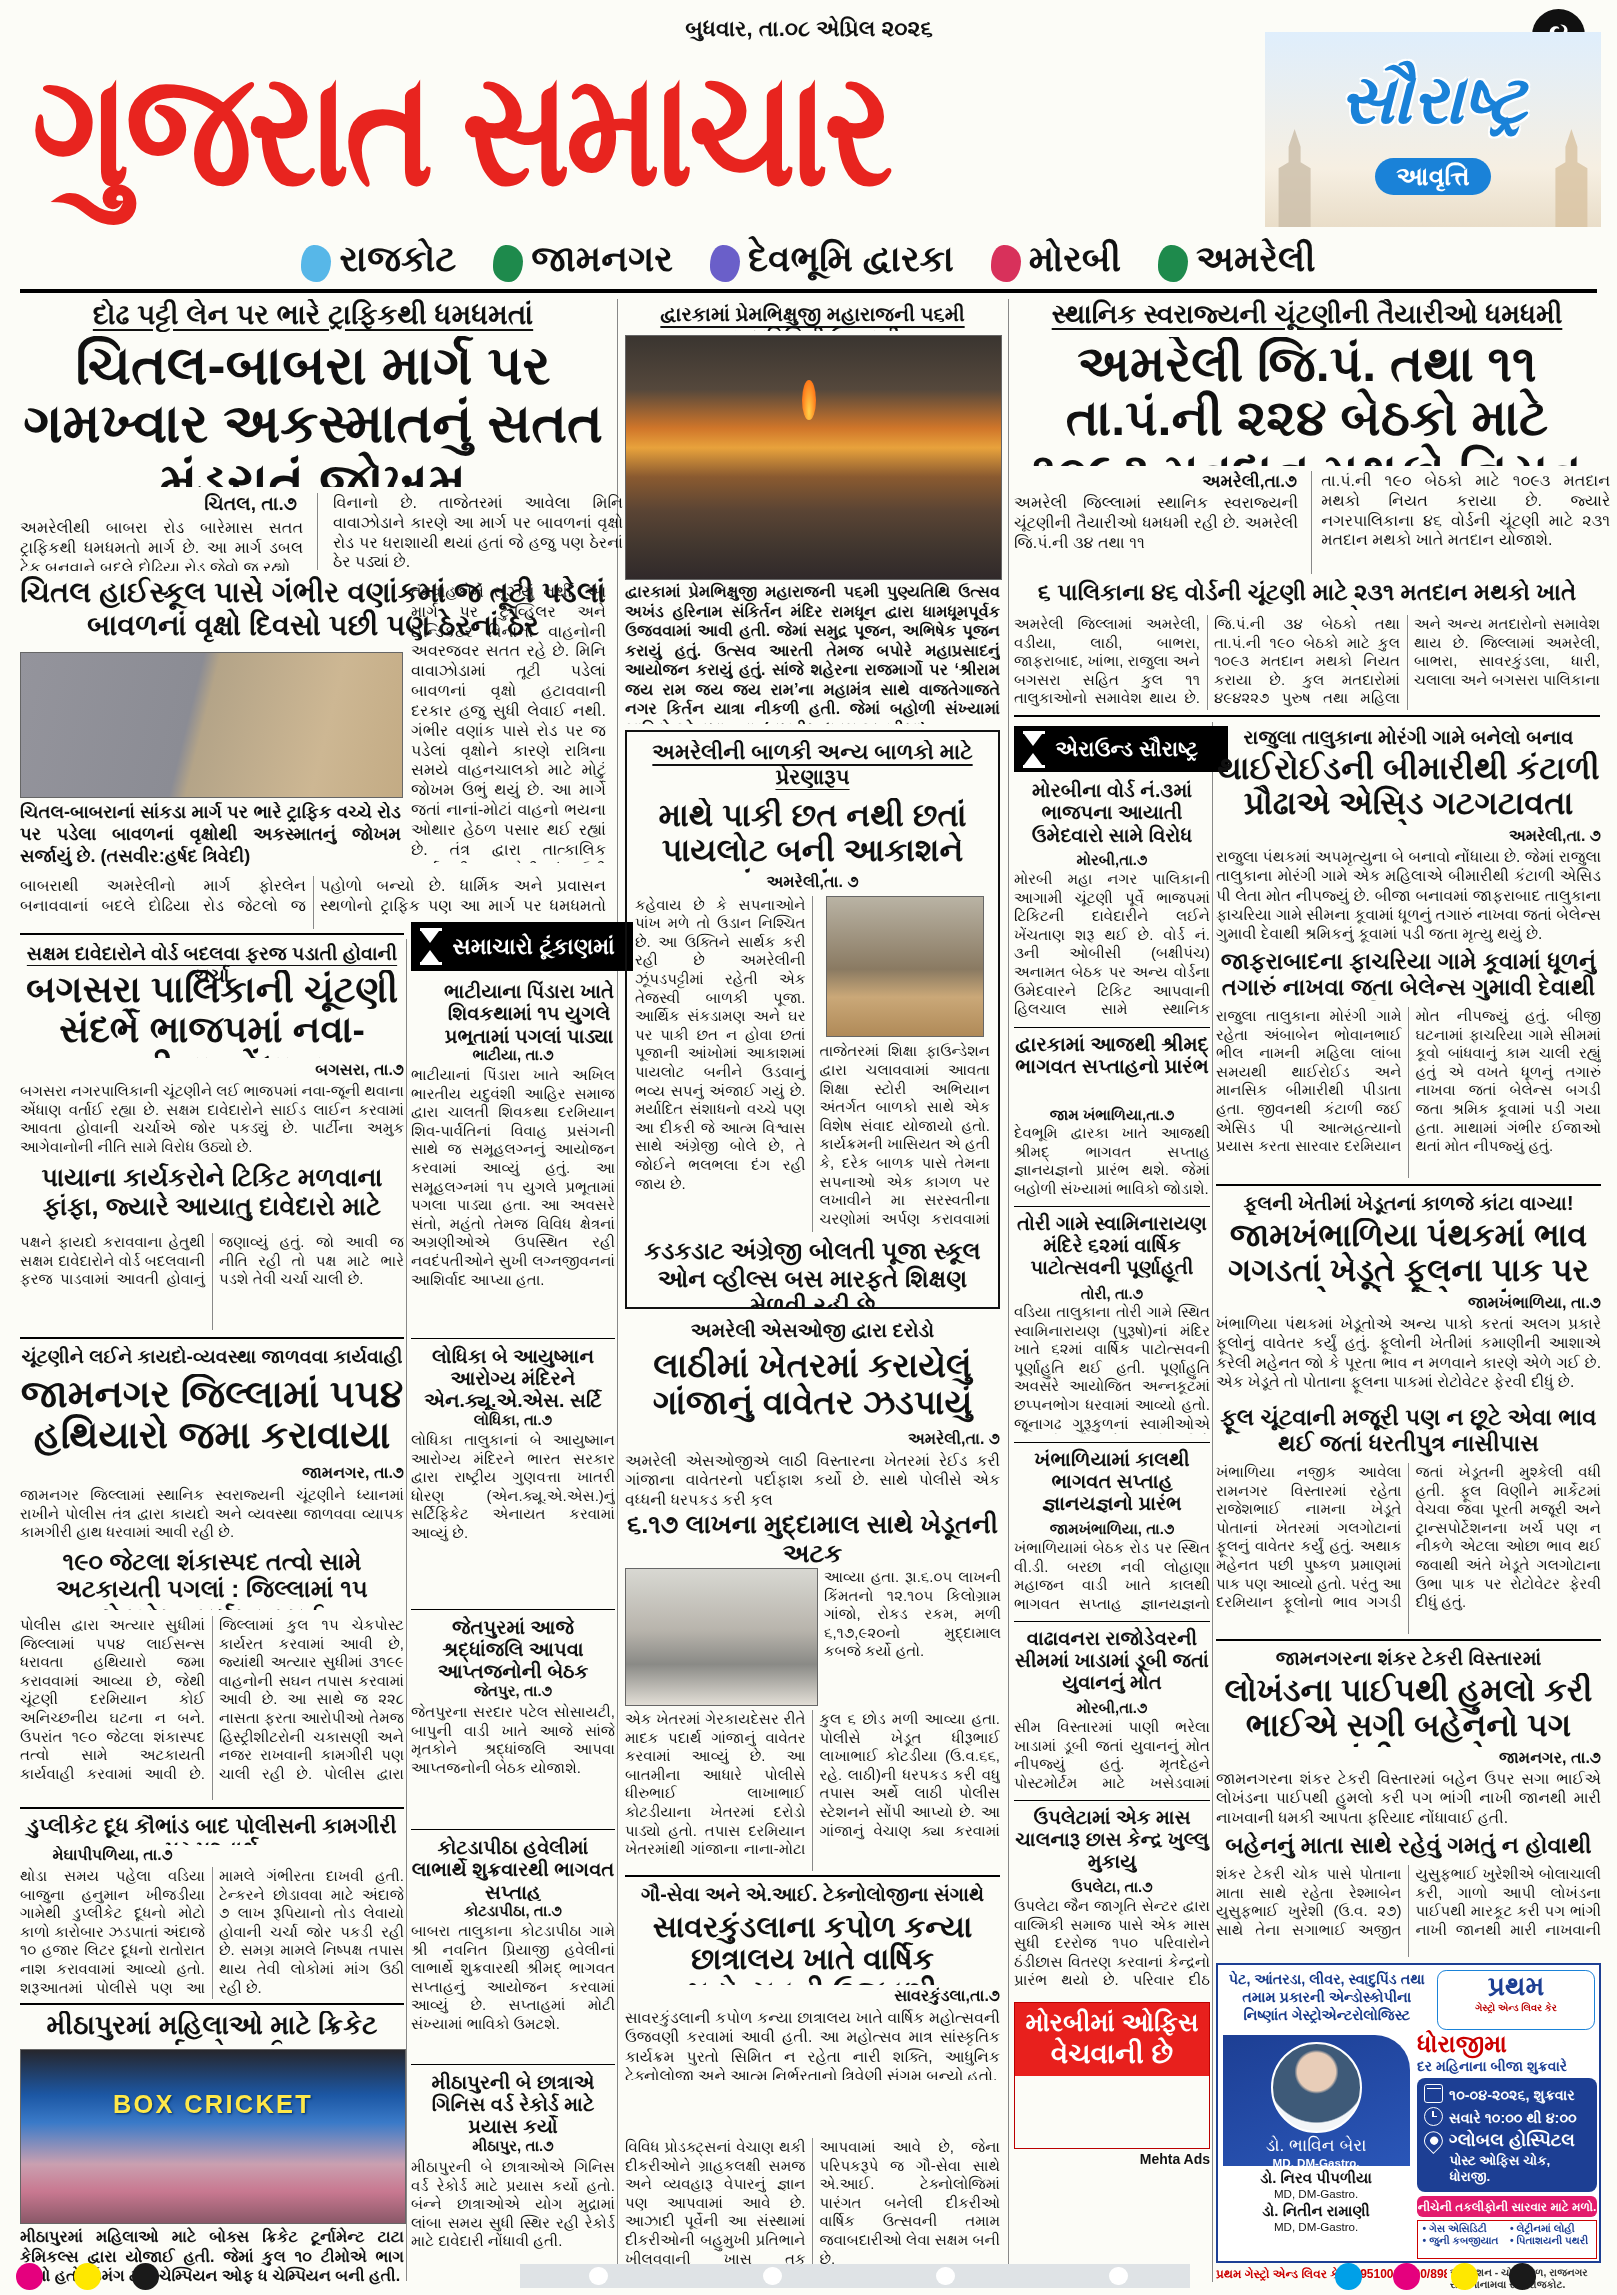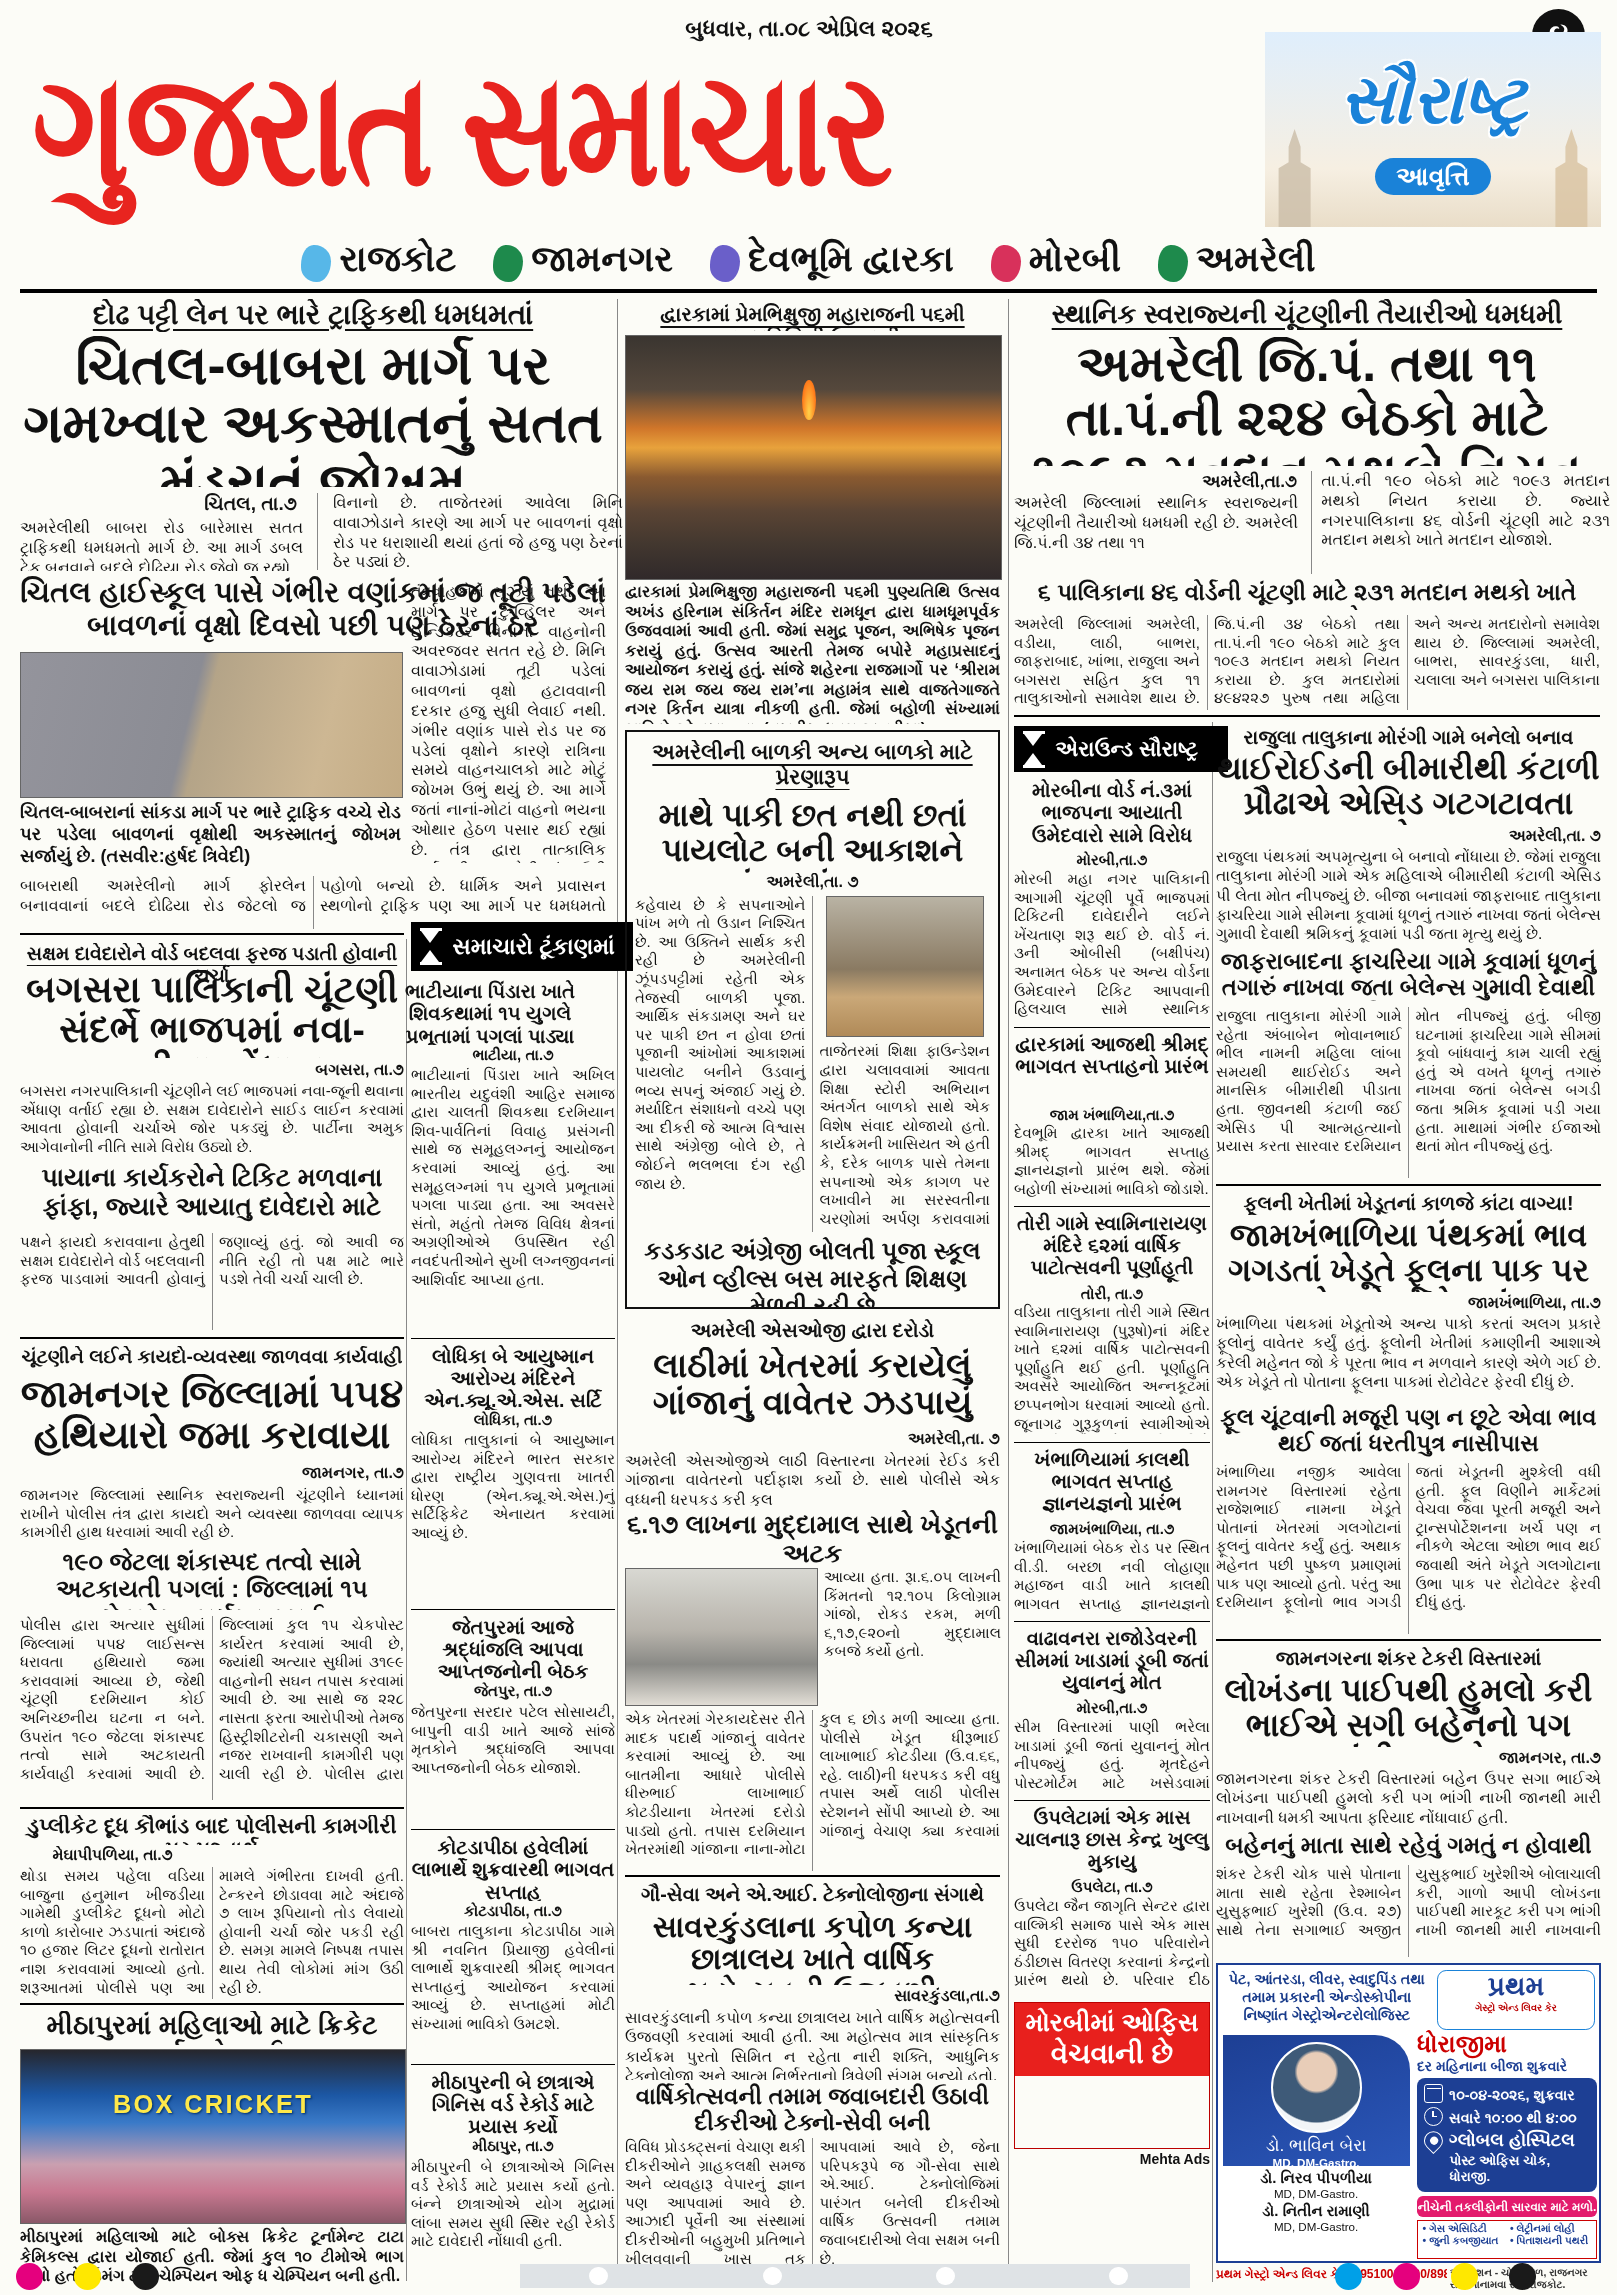--- a/index.html
+++ b/index.html
@@ -116,21 +116,21 @@
        background:linear-gradient(180deg,#26262c 0%,#1c57a4 26%,#3a7ac8 42%,#caa0b0 66%,#c87890 82%,#8a5868 100%)">
     <div style="margin-top:40px;text-align:center;color:#ffe84a;font-size:25.4px;font-weight:bold;letter-spacing:2.3px;text-shadow:1.2px 1.2px 2.3px #00306a">BOX CRICKET</div>
   </div>
   <div class="abs caption" style="left:20px;top:2227px;width:384px;height:60px;font-size:16px">મીઠાપુરમાં મહિલાઓ માટે બોક્સ ક્રિકેટ ટૂર્નામેન્ટ ટાટા કેમિકલ્સ દ્વારા યોજાઈ હતી. જેમાં કુલ ૧૦ ટીમોએ ભાગ લીધો હતો. ઉમંગ ટીમ ચેમ્પિયન ઓફ ધ ચેમ્પિયન બની હતી.</div>
 
   <div class="abs blackbar" style="left:411px;top:922px;width:204px;height:49px;font-size:22.5px">
     <span class="hg"></span>
     <span>સમાચારો ટૂંકાણમાં</span>
   </div>
 
-  <div class="abs subhead" style="left:388px;top:980px;width:204px;height:65px;font-size:19.6px;text-align:center">ભાટીયાના પિંડારા ખાતે શિવકથામાં ૧૫ યુગલે પ્રભૂતામાં પગલાં પાડ્યા</div>
+  <div class="abs subhead" style="left:427px;top:980px;width:204px;height:65px;font-size:19.6px;text-align:center">ભાટીયાના પિંડારા ખાતે શિવકથામાં ૧૫ યુગલે પ્રભૂતામાં પગલાં પાડ્યા</div>
   <div class="abs dateline" style="left:411px;top:1046px;width:204px;font-size:15px;text-align:center">ભાટીયા, તા.૭</div>
   <div class="abs body" style="left:411px;top:1066px;width:204px;height:261px;font-size:15px">ભાટીયાનાં પિંડારા ખાતે અખિલ ભારતીય યદુવંશી આહિર સમાજ દ્વારા ચાલતી શિવકથા દરમિયાન શિવ-પાર્વતિનાં વિવાહ પ્રસંગની સાથે જ સમૂહલગ્નનું આયોજન કરવામાં આવ્યું હતું. આ સમૂહલગ્નમાં ૧૫ યુગલે પ્રભૂતામાં પગલા પાડ્યા હતા. આ અવસરે સંતો, મહંતો તેમજ વિવિધ ક્ષેત્રનાં અગ્રણીઓએ ઉપસ્થિત રહી નવદંપતીઓને સુખી લગ્નજીવનનાં આશિર્વાદ આપ્યા હતા.</div>
 
   <div class="abs subhead" style="left:411px;top:1338px;width:204px;height:65px;font-size:19.6px;border-top:1.7px solid #000;padding-top:5.8px">લોધિકા બે આયુષ્માન આરોગ્ય મંદિરને એન.ક્યૂ.એ.એસ. સર્ટિ મળ્યું</div>
   <div class="abs dateline" style="left:411px;top:1411px;width:204px;font-size:15px;text-align:center">લોધિકા, તા.૭</div>
   <div class="abs body" style="left:411px;top:1431px;width:204px;height:168px;font-size:15px">લોધિકા તાલુકાનાં બે આયુષ્માન આરોગ્ય મંદિરને ભારત સરકાર દ્વારા રાષ્ટ્રીય ગુણવત્તા ખાતરી ધોરણ (એન.ક્યૂ.એ.એસ.)નું સર્ટિફિકેટ એનાયત કરવામાં આવ્યું છે.</div>
 
   <div class="abs subhead" style="left:411px;top:1609px;width:204px;height:65px;font-size:19.6px;border-top:1.7px solid #000;padding-top:5.8px">જેતપુરમાં આજે શ્રદ્ધાંજલિ આપવા આપ્તજનોની બેઠક યોજાશે</div>
   <div class="abs dateline" style="left:411px;top:1682px;width:204px;font-size:15px;text-align:center">જેતપુર, તા.૭</div>
   <div class="abs body" style="left:411px;top:1703px;width:204px;height:116px;font-size:15px">જેતપુરના સરદાર પટેલ સોસાયટી, બાપુની વાડી ખાતે આજે સાંજે મૃતકોને શ્રદ્ધાંજલિ આપવા આપ્તજનોની બેઠક યોજાશે.</div>
@@ -171,21 +171,20 @@
   <div class="abs photo" style="left:625px;top:1568px;width:191px;height:136px;
        background:linear-gradient(180deg,#d8d8d2 0%,#b8b4ac 45%,#8a8a86 70%,#e2ded6 100%)"></div>
   <div class="abs body" style="left:824px;top:1568px;width:177px;height:136px;font-size:15px">આવ્યા હતા. રૂા.૬.૦૫ લાખની કિંમતનો ૧૨.૧૦૫ કિલોગ્રામ ગાંજો, રોકડ રકમ, મળી ૬,૧૭,૯૨૦નો મુદ્દામાલ કબજે કર્યો હતો.</div>
   <div class="abs body c2" style="left:625px;top:1710px;width:375px;height:161px;font-size:15px">એક ખેતરમાં ગેરકાયદેસર રીતે માદક પદાર્થ ગાંજાનું વાવેતર કરવામાં આવ્યું છે. આ બાતમીના આધારે પોલીસે ધીરુભાઈ લાખાભાઈ કોટડીયાના ખેતરમાં દરોડો પાડ્યો હતો. તપાસ દરમિયાન ખેતરમાંથી ગાંજાના નાના-મોટા કુલ ૬ છોડ મળી આવ્યા હતા. પોલીસે ખેડૂત ધીરૂભાઈ લાખાભાઈ કોટડીયા (ઉ.વ.૬૬, રહે. લાઠી)ની ધરપકડ કરી વધુ તપાસ અર્થે લાઠી પોલીસ સ્ટેશનને સોંપી આપ્યો છે. આ ગાંજાનું વેચાણ ક્યા કરવામાં આવતું હતું તે દિશામાં પોલીસે તપાસ તેજ કરી છે.</div>
   <div class="abs hrule" style="left:625px;top:1875px;width:375px;height:2.3px"></div>
 
   <div class="abs kicker" style="left:625px;top:1883px;width:375px;font-size:19.6px">ગૌ-સેવા અને એ.આઈ. ટેક્નોલોજીના સંગાથે</div>
   <div class="abs headline" style="left:625px;top:1911px;width:375px;height:74px;font-size:30px">સાવરકુંડલાના કપોળ કન્યા છાત્રાલય ખાતે વાર્ષિક મહોત્સવની ઉજવણી</div>
   <div class="abs dateline" style="left:625px;top:1987px;width:375px;font-size:16px">સાવરકુંડલા,તા.૭</div>
   <div class="abs body" style="left:625px;top:2008px;width:375px;height:72px;font-size:15.6px">સાવરકુંડલાની કપોળ કન્યા છાત્રાલય ખાતે વાર્ષિક મહોત્સવની ઉજવણી કરવામાં આવી હતી. આ મહોત્સવ માત્ર સાંસ્કૃતિક કાર્યક્રમ પુરતો સિમિત ન રહેતા નારી શક્તિ, આધુનિક ટેક્નોલોજી અને આત્મ નિર્ભરતાનો ત્રિવેણી સંગમ બન્યો હતો.</div>
-  <div class="abs subhead" style="left:625px;top:2083px;width:375px;height:52px;font-size:23px">વાર્ષિકોત્સવની તમામ જવાબદારી ઉઠાવી દીકરીઓ ટેક્નો-સેવી બની</div>
   <div class="abs body c2" style="left:625px;top:2138px;width:375px;height:144px;font-size:15px">વિવિધ પ્રોડક્ટ્સનાં વેચાણ થકી દીકરીઓને ગ્રાહકલક્ષી સમજ અને વ્યવહારૂ વેપારનું જ્ઞાન પણ આપવામાં આવે છે. આઝાદી પૂર્વેની આ સંસ્થામાં દીકરીઓની બહુમુખી પ્રતિભાને ખીલવવાની ખાસ તક આપવામાં આવે છે, જેના પરિપકરૂપે જ ગૌ-સેવા સાથે એ.આઈ. ટેક્નોલોજિમાં પારંગત બનેલી દીકરીઓ વાર્ષિક ઉત્સવની તમામ જવાબદારીઓ લેવા સક્ષમ બની છે.</div>
 
   <div class="abs kicker" style="left:1014px;top:299px;width:586px;font-size:26.6px">સ્થાનિક સ્વરાજ્યની ચૂંટણીની તૈયારીઓ ધમધમી</div>
   <div class="abs headline" style="left:1014px;top:337px;width:586px;height:129px;font-size:50px">અમરેલી જિ.પં. તથા ૧૧ તા.પં.ની ૨૨૪ બેઠકો માટે ૧૦૯૩ મતદાન મથકો નિયત</div>
   <div class="abs dateline" style="left:1014px;top:471px;width:283px;font-size:17.3px">અમરેલી,તા.૭</div>
   <div class="abs body" style="left:1014px;top:493px;width:284px;height:81px;font-size:16px">અમરેલી જિલ્લામાં સ્થાનિક સ્વરાજ્યની ચૂંટણીની તૈયારીઓ ધમધમી રહી છે. અમરેલી જિ.પં.ની ૩૪ તથા ૧૧</div>
   <div class="abs body" style="left:1311px;top:471px;width:289px;height:103px;font-size:16px;border-left:0.6px solid #888;padding-left:9.2px">તા.પં.ની ૧૯૦ બેઠકો માટે ૧૦૯૩ મતદાન મથકો નિયત કરાયા છે. જ્યારે નગરપાલિકાના ૪૬ વોર્ડની ચૂંટણી માટે ૨૩૧ મતદાન મથકો ખાતે મતદાન યોજાશે.</div>
   <div class="abs subhead" style="left:1014px;top:579px;width:586px;height:31px;font-size:23px">૬ પાલિકાના ૪૬ વોર્ડની ચૂંટણી માટે ૨૩૧ મતદાન મથકો ખાતે મતદાન થશે</div>
   <div class="abs body c3" style="left:1014px;top:615px;width:586px;height:95px;font-size:15px">અમરેલી જિલ્લામાં અમરેલી, વડીયા, લાઠી, બાભરા, જાફરાબાદ, ખાંભા, રાજુલા અને બગસરા સહિત કુલ ૧૧ તાલુકાઓનો સમાવેશ થાય છે. જિ.પં.ની ૩૪ બેઠકો તથા તા.પં.ની ૧૯૦ બેઠકો માટે કુલ ૧૦૯૩ મતદાન મથકો નિયત કરાયા છે. કુલ મતદારોમાં ૪૯૪૨૨૭ પુરુષ તથા મહિલા અને અન્ય મતદારોનો સમાવેશ થાય છે. જિલ્લામાં અમરેલી, બાભરા, સાવરકુંડલા, ધારી, ચલાલા અને બગસરા પાલિકાના કુલ ૪૬ વોર્ડ માટે ૨૩૧ મતદાન મથકો ઉભા કરાશે.</div>
   <div class="abs hrule" style="left:1014px;top:715px;width:586px;height:2.3px"></div>

